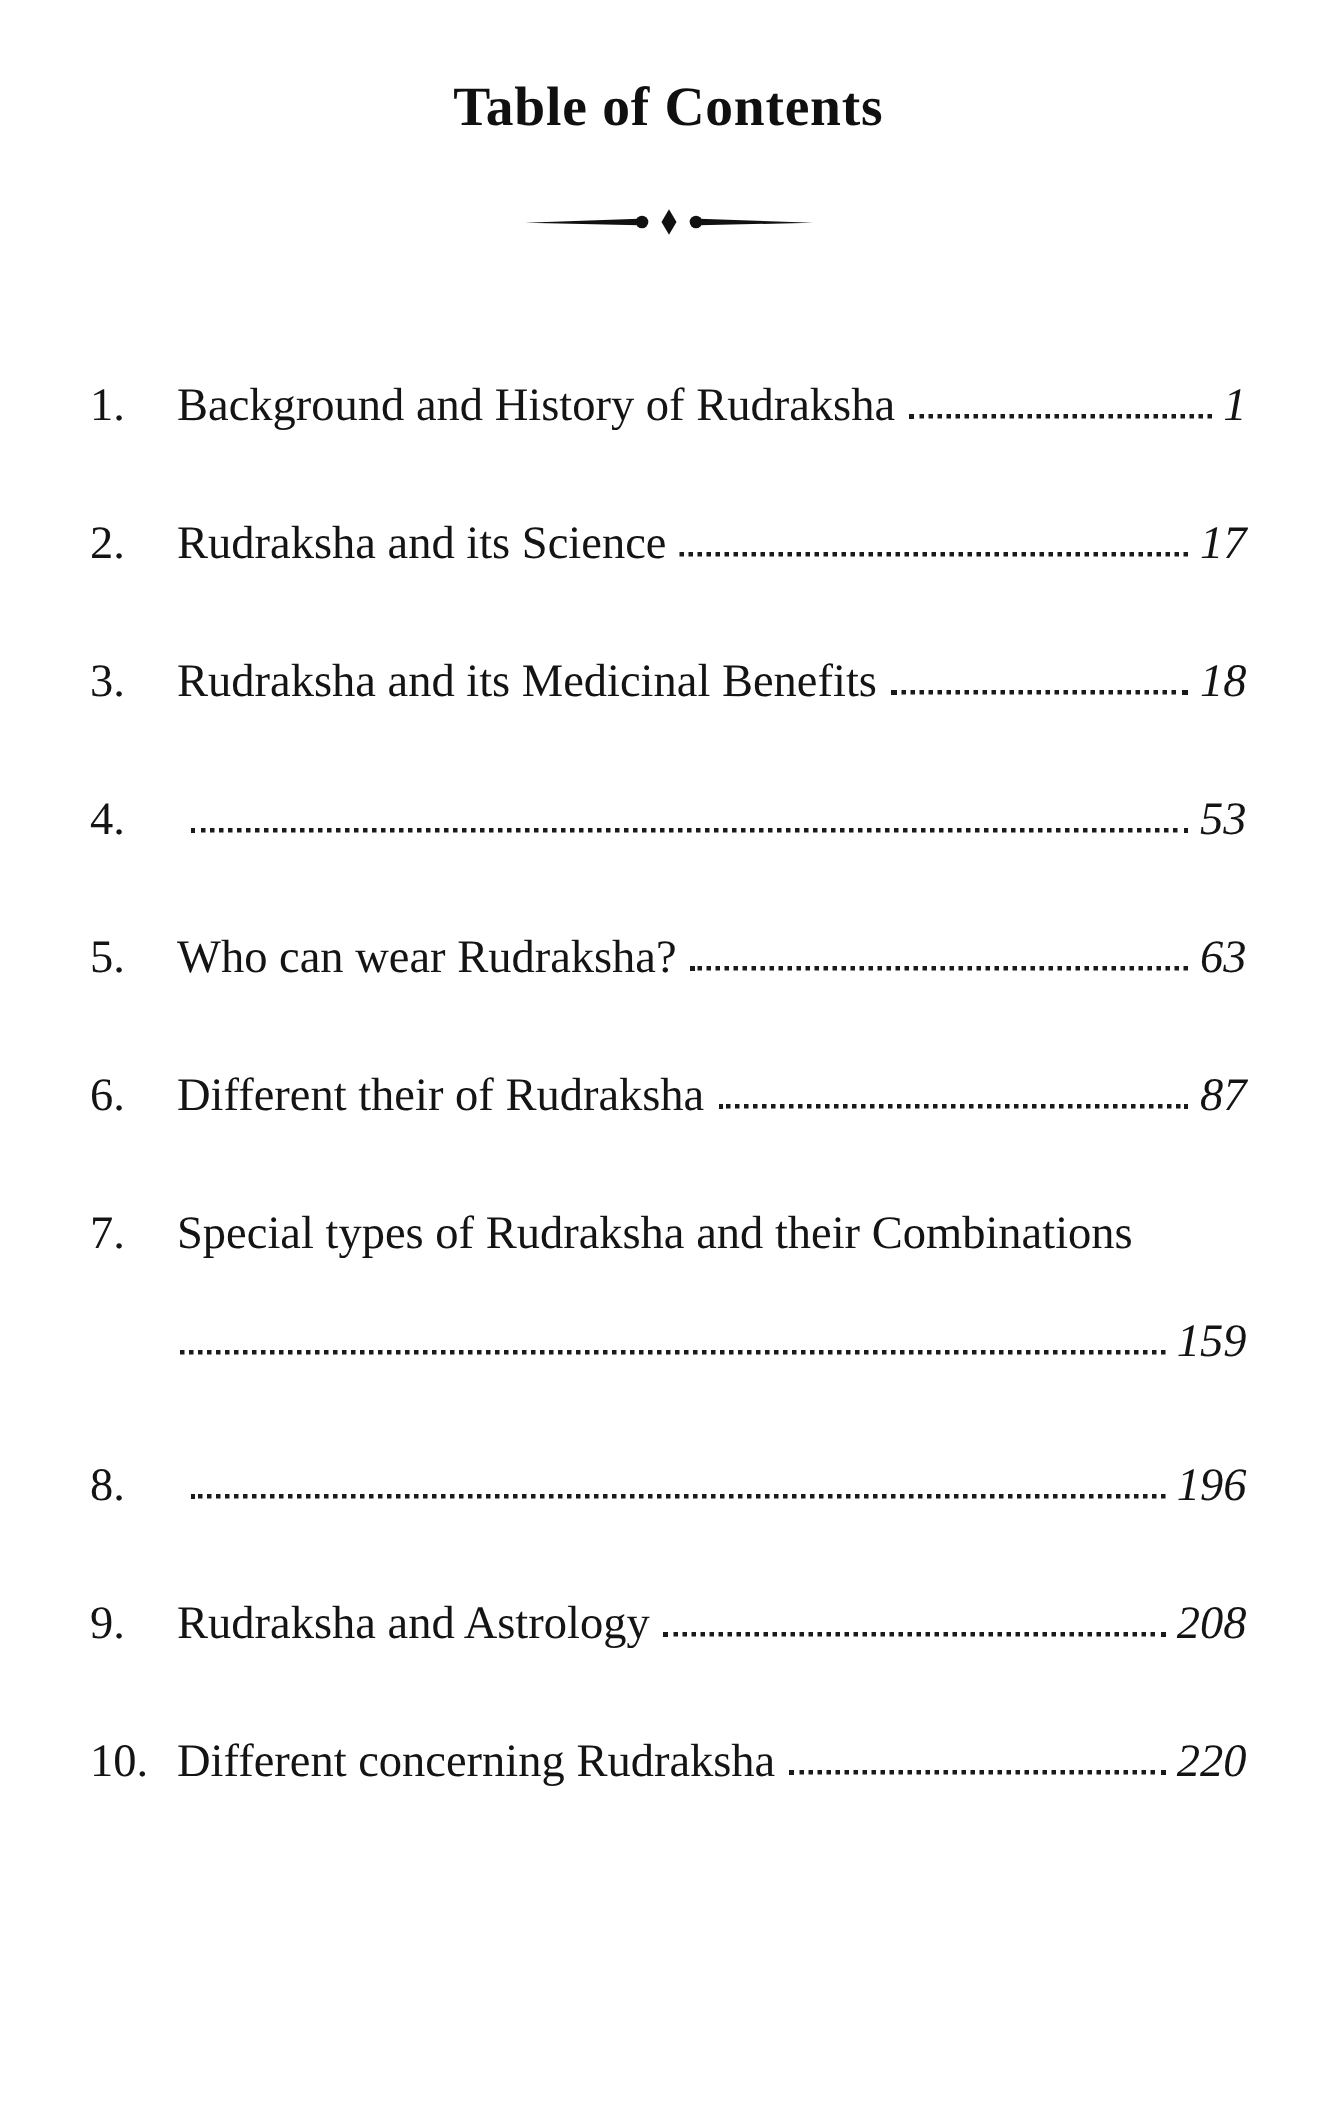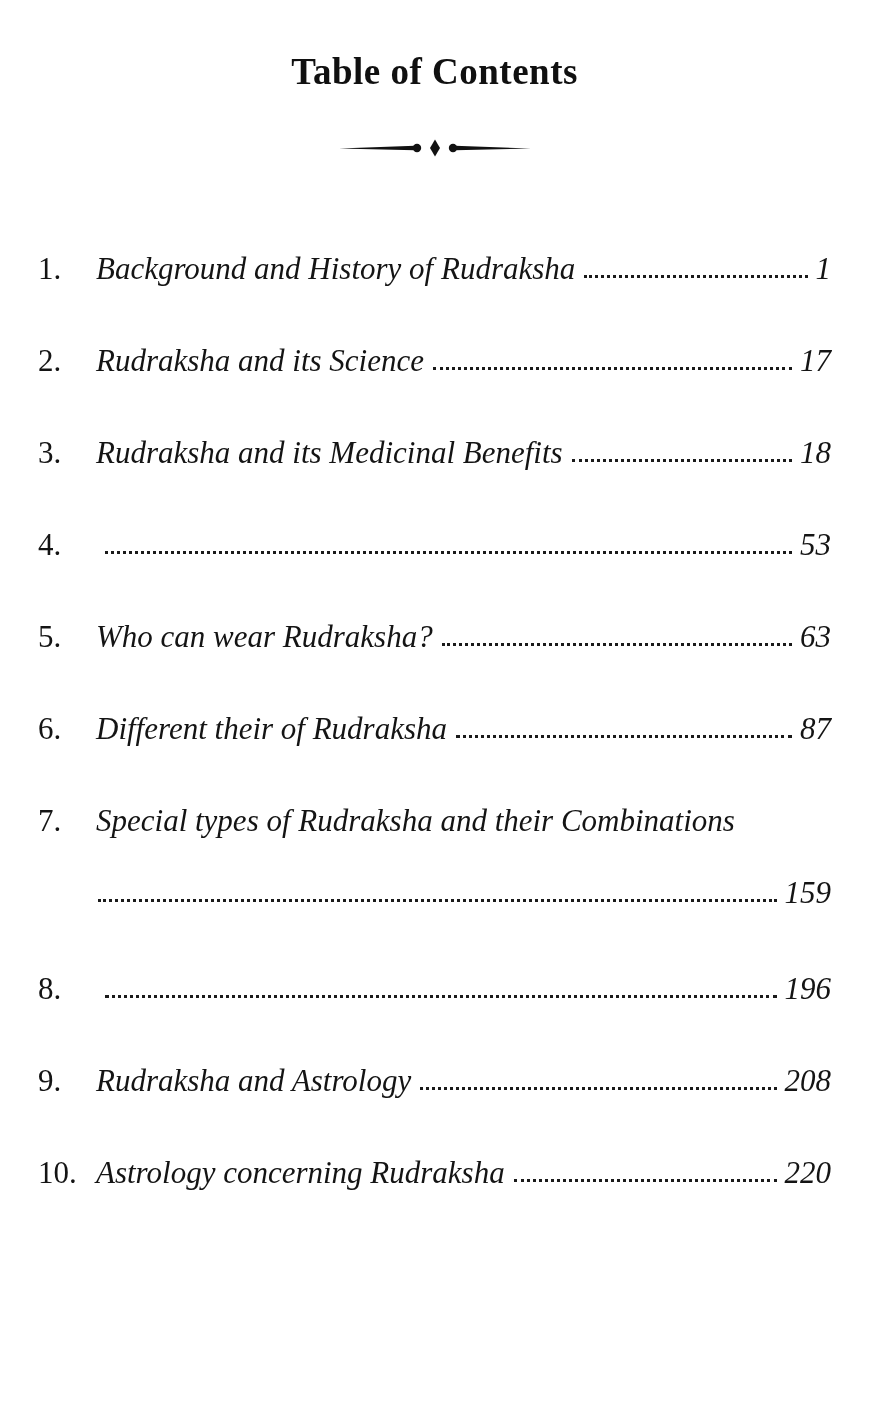--- a/index.html
+++ b/index.html
@@ -11,21 +11,21 @@
     width: 883px;
     height: 1418px;
     font-family: "Liberation Serif", serif;
     color: #121212;
     overflow: hidden;
   }
   .page {
     box-sizing: border-box;
     width: 883px;
     height: 1418px;
-    padding: 50px 52px 0 38px;
+    padding: 50px 52px 0 60px;
   }
   .page-title {
     margin: 0 0 44px 0;
     text-align: center;
     font-size: 37px;
     font-weight: 700;
     letter-spacing: 0.5px;
     color: #101010;
   }
   .ornament-wrap {
@@ -45,21 +45,20 @@
     line-height: 40px;
     margin-bottom: 52px;
     white-space: nowrap;
   }
   .toc-row .num {
     flex: 0 0 58px;
     font-style: normal;
     color: #141414;
   }
   .toc-row .title {
-    font-style: italic;
     color: #141414;
   }
   .toc-row .leader {
     flex: 1 1 auto;
     min-width: 0;
     height: 0;
     border-bottom: 3px dotted #1a1a1a;
     margin: 0 8px 0 9px;
     position: relative;
     top: -1px;
@@ -160,19 +159,19 @@
 
     <div class="toc-row">
       <span class="num">9.</span>
       <span class="title">Rudraksha and Astrology</span>
       <span class="leader"></span>
       <span class="pagenum">208</span>
     </div>
 
     <div class="toc-row">
       <span class="num">10.</span>
-      <span class="title">Astrology concerning Rudraksha</span>
+      <span class="title">Different concerning Rudraksha</span>
       <span class="leader"></span>
       <span class="pagenum">220</span>
     </div>
 
   </div>
 </div>
 
 </body></html>

